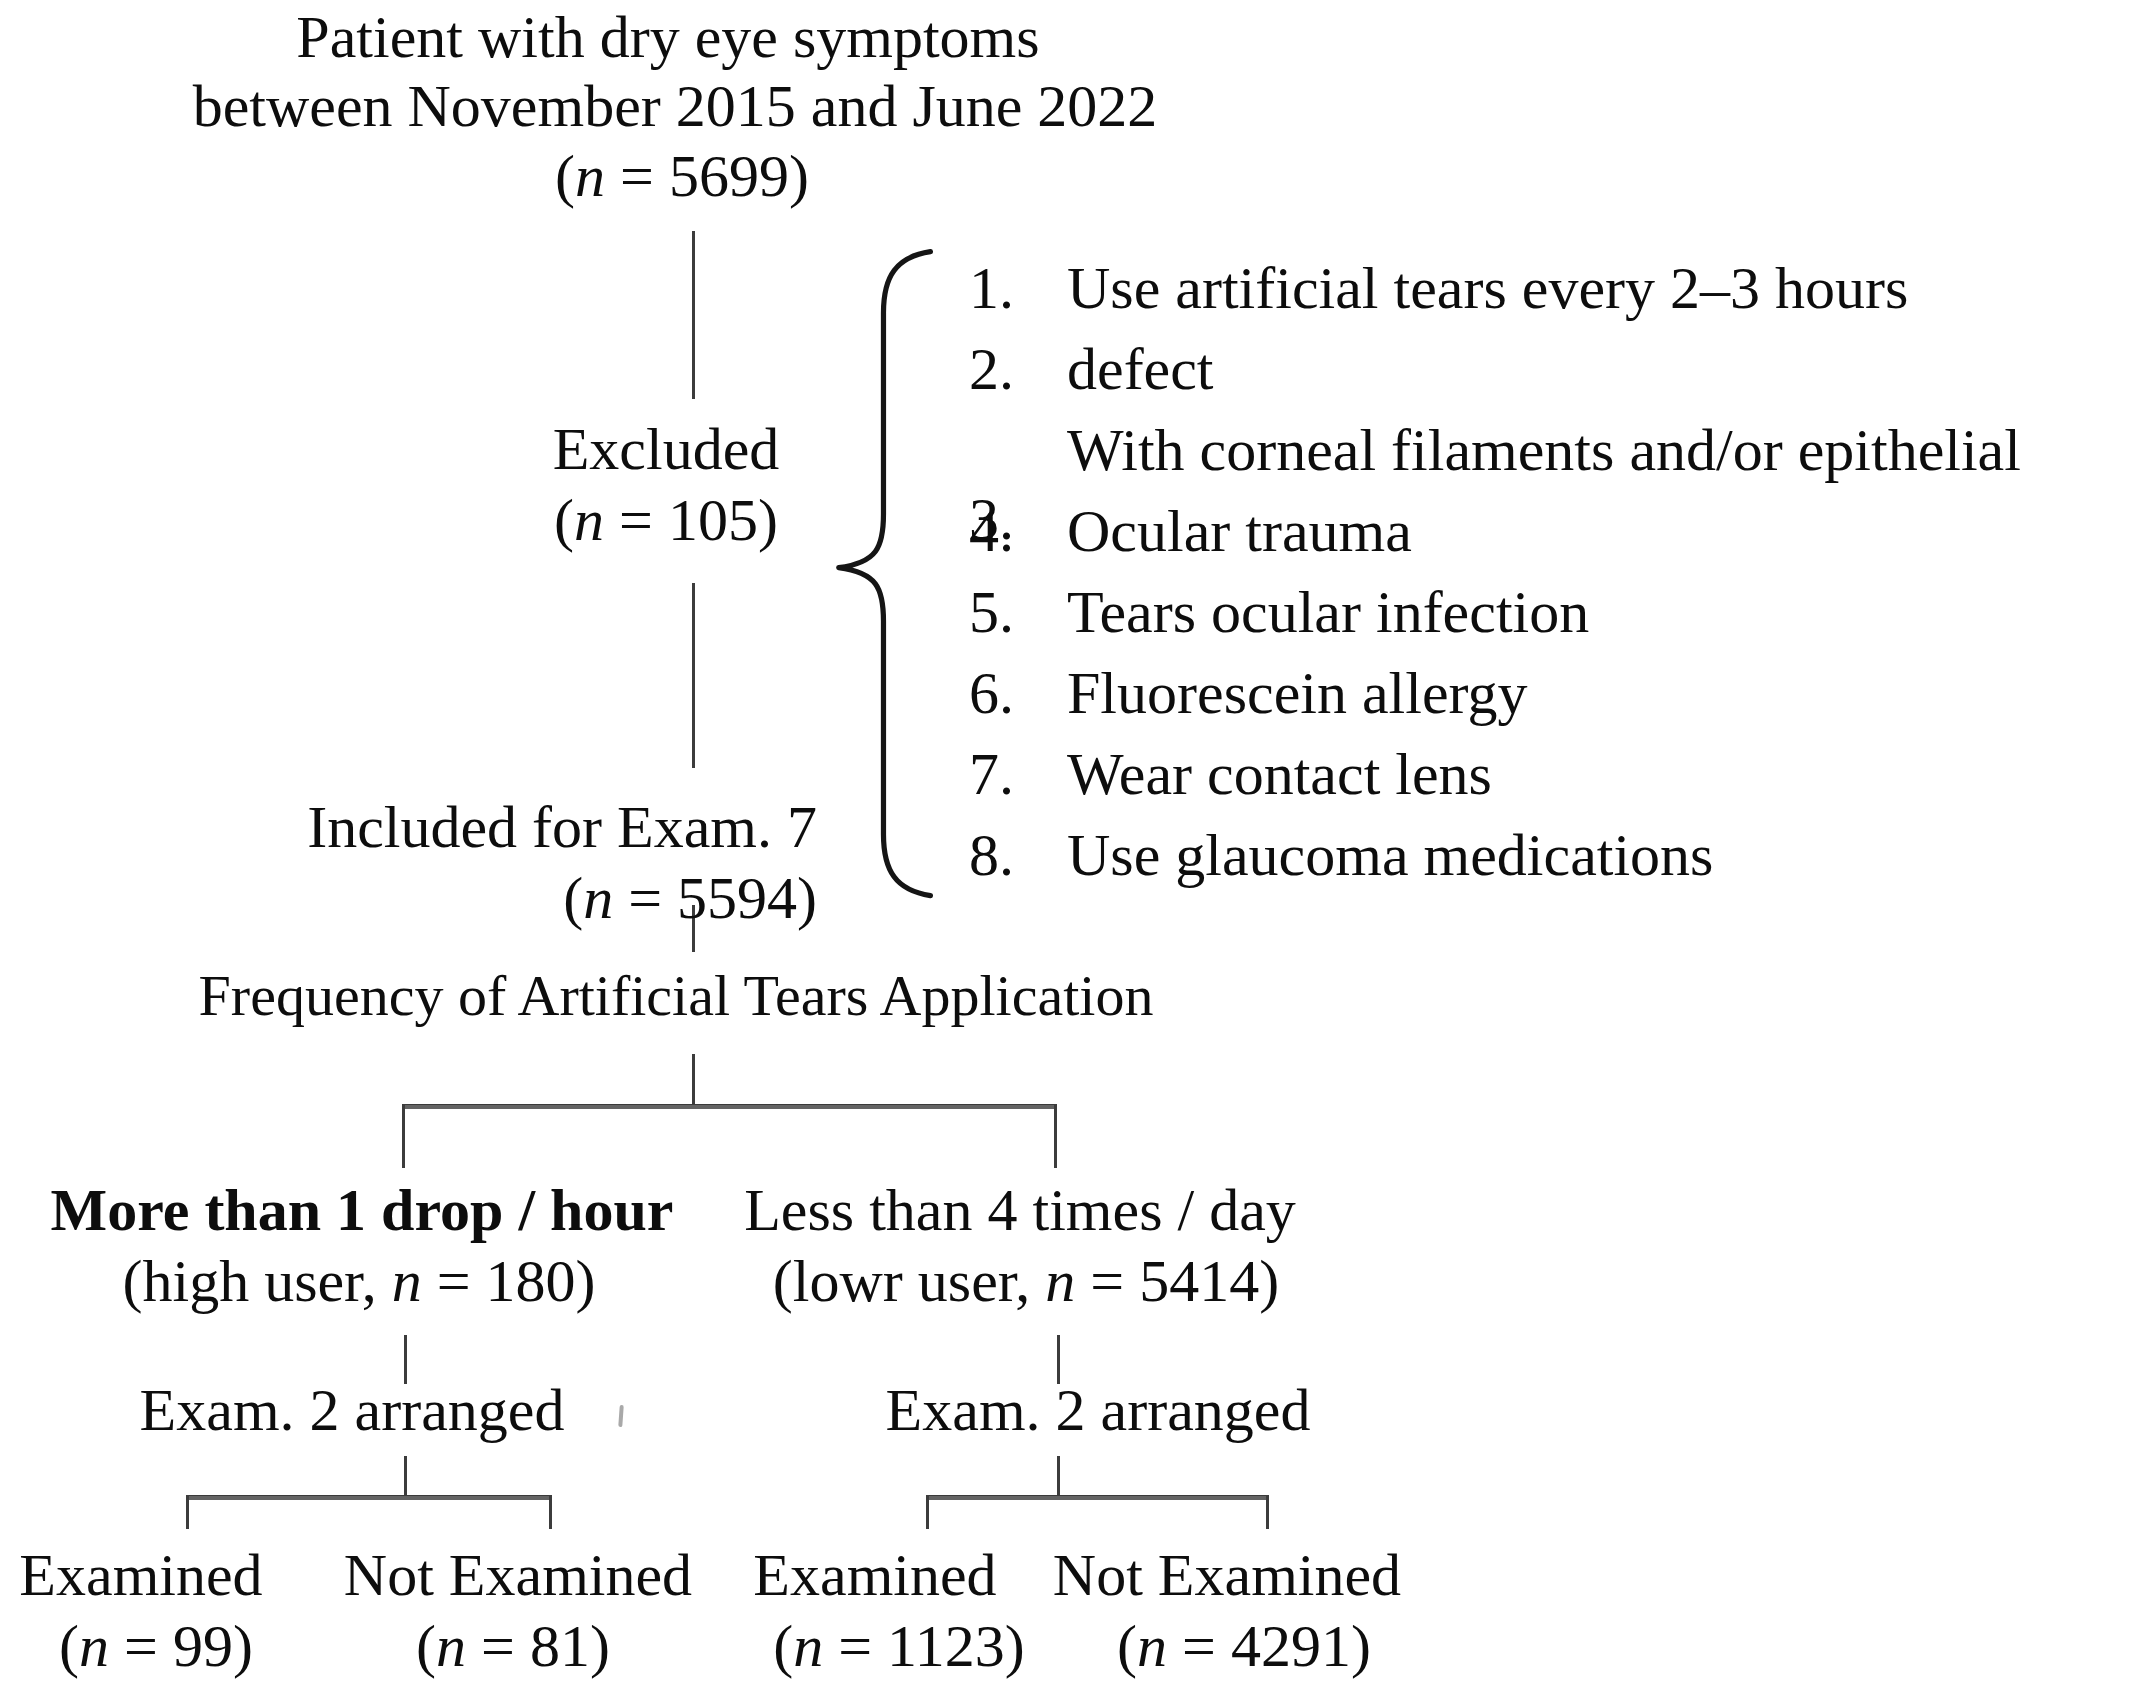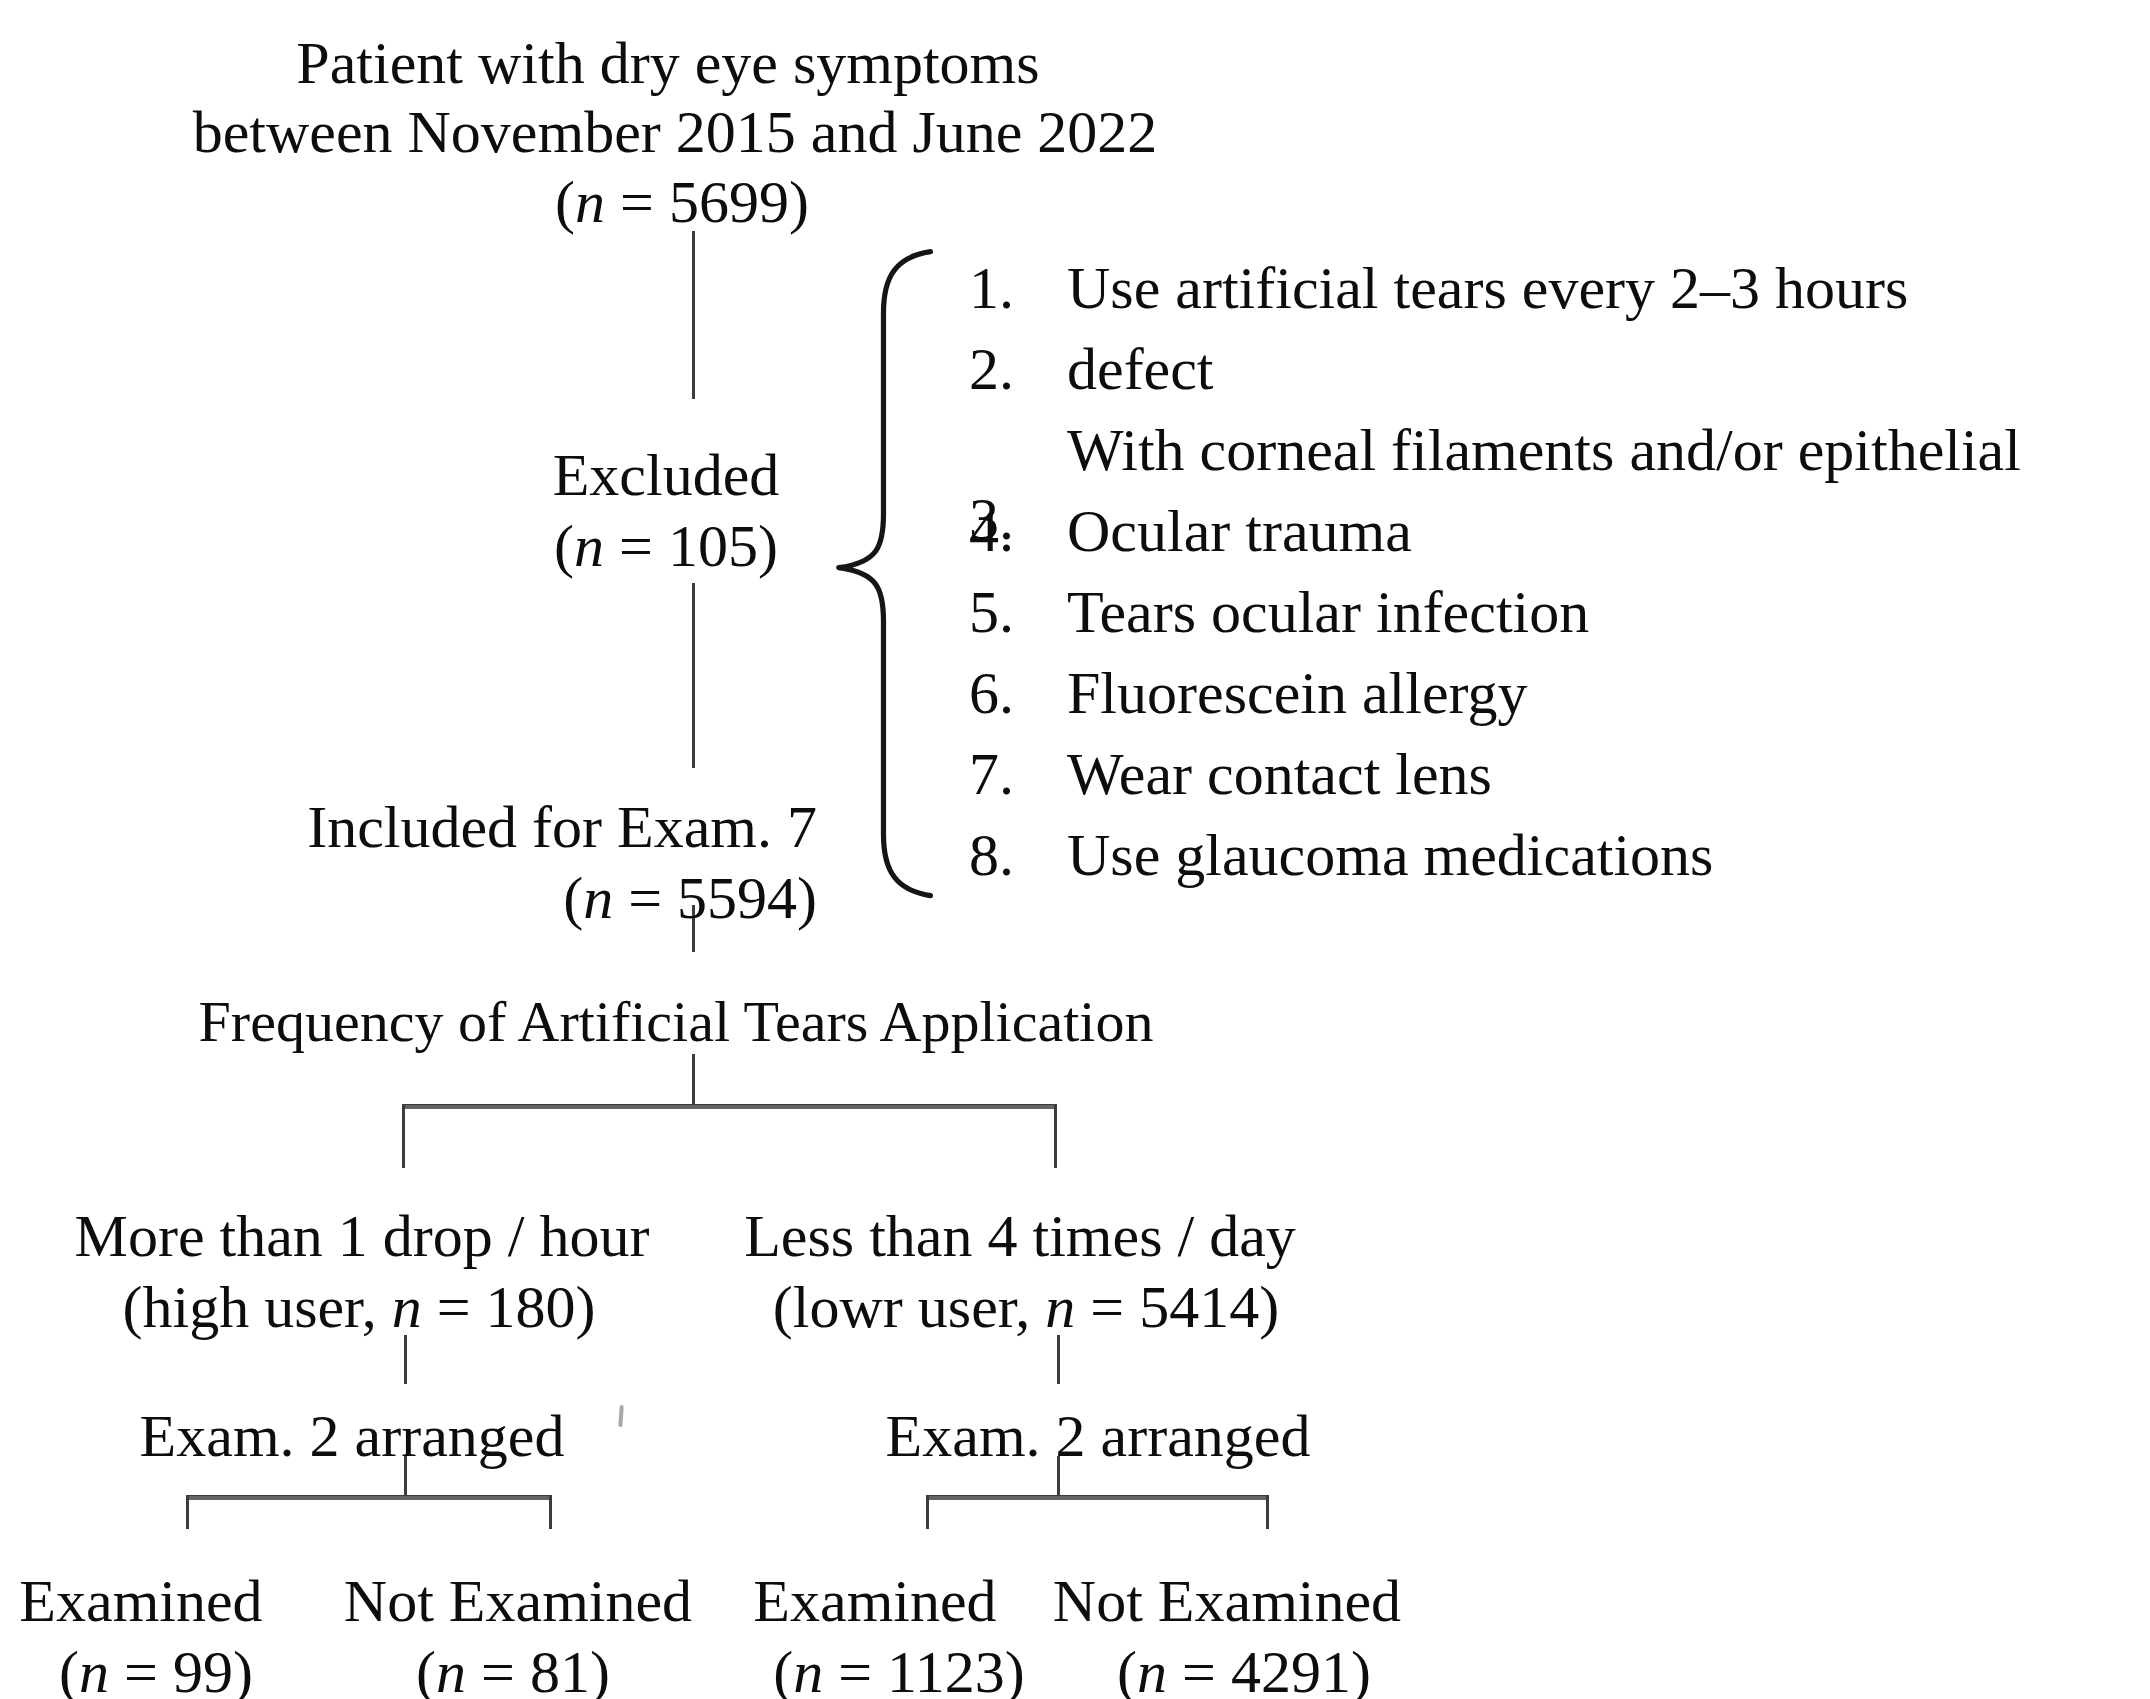--- a/index.html
+++ b/index.html
@@ -4,21 +4,21 @@
 <style>
   html,body{margin:0;padding:0;}
   body{
     width:2151px;height:1700px;position:relative;background:#ffffff;overflow:hidden;
     font-family:"Liberation Serif","DejaVu Serif",serif;color:#0d0d0d;
   }
   .t{
     position:absolute;white-space:nowrap;
     font-size:60px;line-height:69px;
   }
-  .ctr{transform:translateX(-50%);margin-top:26px;}
+  .ctr{transform:translateX(-50%);}
   .vline{position:absolute;width:3px;background:#3c3c3c;}
   .hline{position:absolute;height:5.2px;background:#636363;border-top:1.5px solid #3a3a3a;box-sizing:border-box;}
   .excl-list{position:absolute;left:969px;top:242px;}
   .excl-item{position:relative;padding-left:98px;}
   .excl-num{position:absolute;left:0;top:0;font-size:60px;line-height:69px;}
   .excl-line{font-size:60px;line-height:69px;white-space:nowrap;margin-top:12px;}
   .brace-svg{position:absolute;left:817px;top:242px;}
   .stray{position:absolute;left:619px;top:1405px;width:3.7px;height:22.4px;background:#a9a9a9;transform:rotate(4deg);border-radius:2.2px;}
   i{font-style:italic;}
 </style>
@@ -101,21 +101,21 @@
 
 <div class="t" style="right:1334px;top:793px;">Included for Exam. 7</div>
 <div class="t" style="right:1334px;top:864px;">(<i>n</i> = 5594)</div>
 
 <div class="t ctr" style="left:676px;top:961px;font-size:58px;">Frequency of Artificial Tears Application</div>
 
 <div class="hline" style="left:403px;top:1104px;width:654px;"></div>
 <div class="vline" style="left:402px;top:1104px;height:64px;"></div>
 <div class="vline" style="left:1054px;top:1104px;height:64px;"></div>
 
-<div class="t ctr" style="left:362px;top:1176px;">More than 1 drop / hour</div>
+<div class="t ctr" style="left:362px;top:1176px;font-weight:bold;">More than 1 drop / hour</div>
 <div class="t ctr" style="left:359px;top:1247px;">(high user, <i>n</i> = 180)</div>
 <div class="t ctr" style="left:1020px;top:1176px;">Less than 4 times / day</div>
 <div class="t ctr" style="left:1026px;top:1247px;">(lowr user, <i>n</i> = 5414)</div>
 
 <div class="vline" style="left:404px;top:1335px;height:49px;"></div>
 <div class="vline" style="left:1057px;top:1335px;height:49px;"></div>
 
 <div class="t ctr" style="left:352px;top:1376px;">Exam. 2 arranged</div>
 <div class="stray"></div>
 <div class="t ctr" style="left:1098px;top:1376px;">Exam. 2 arranged</div>

